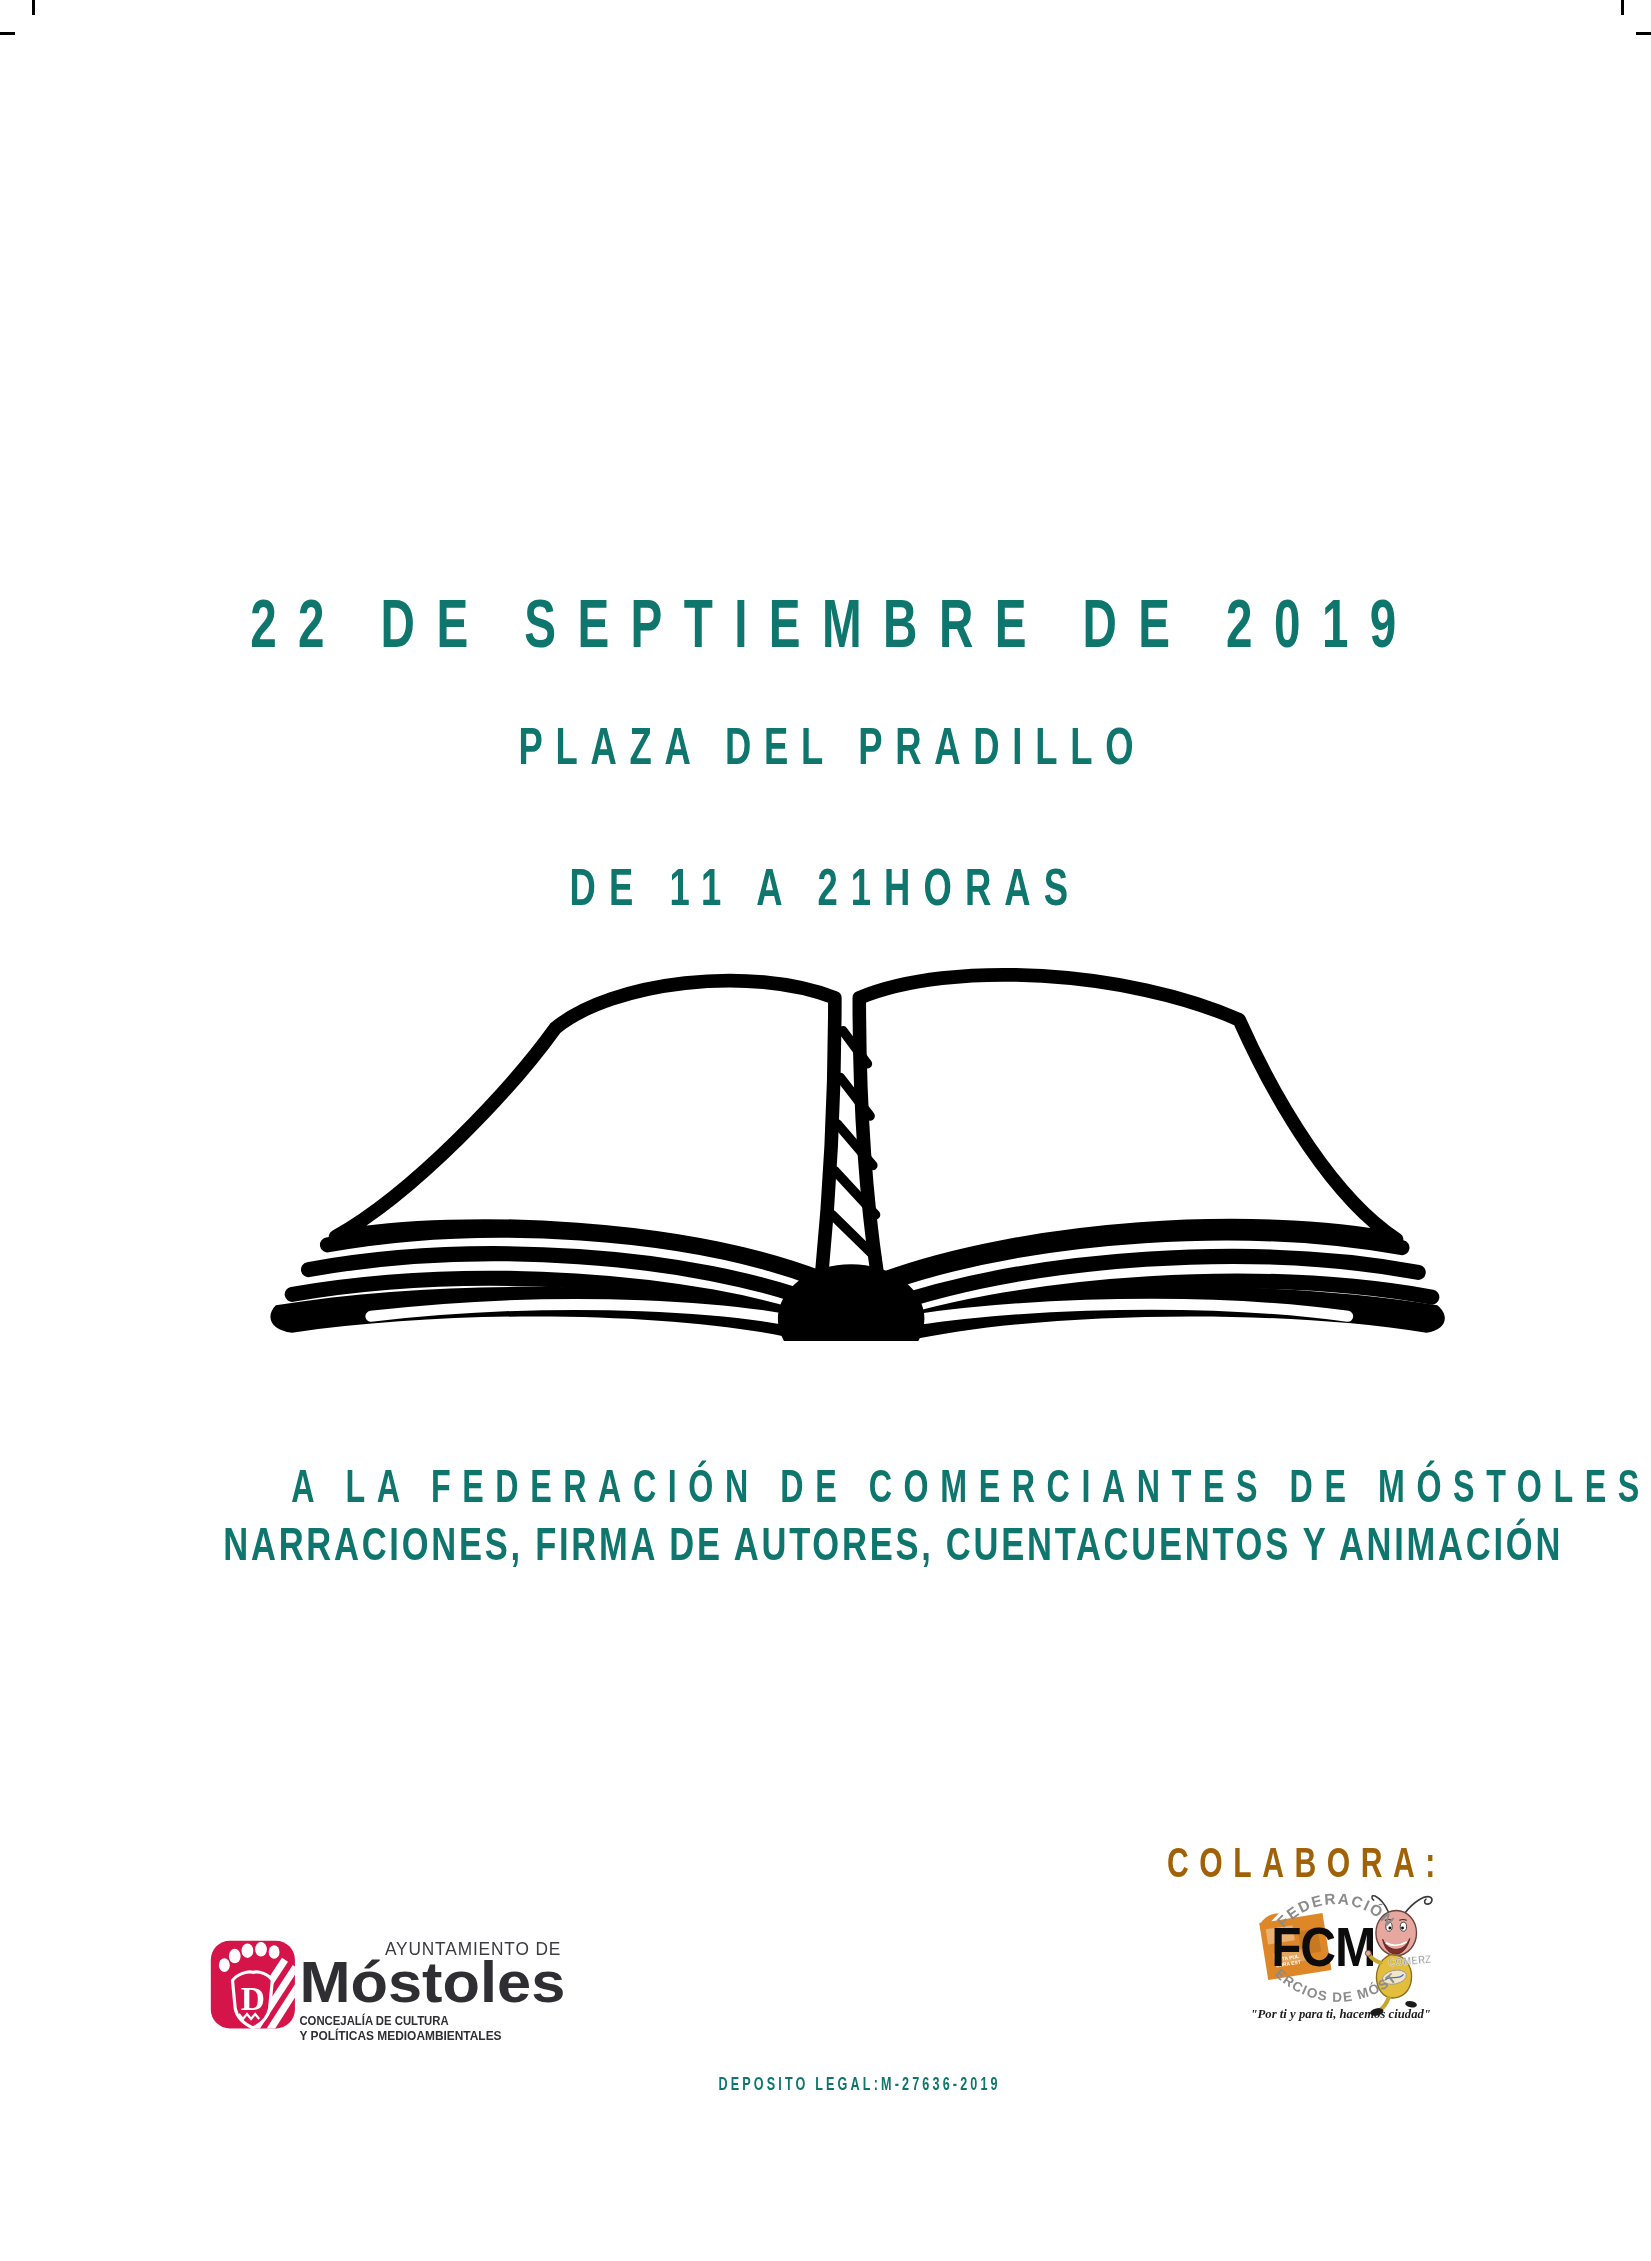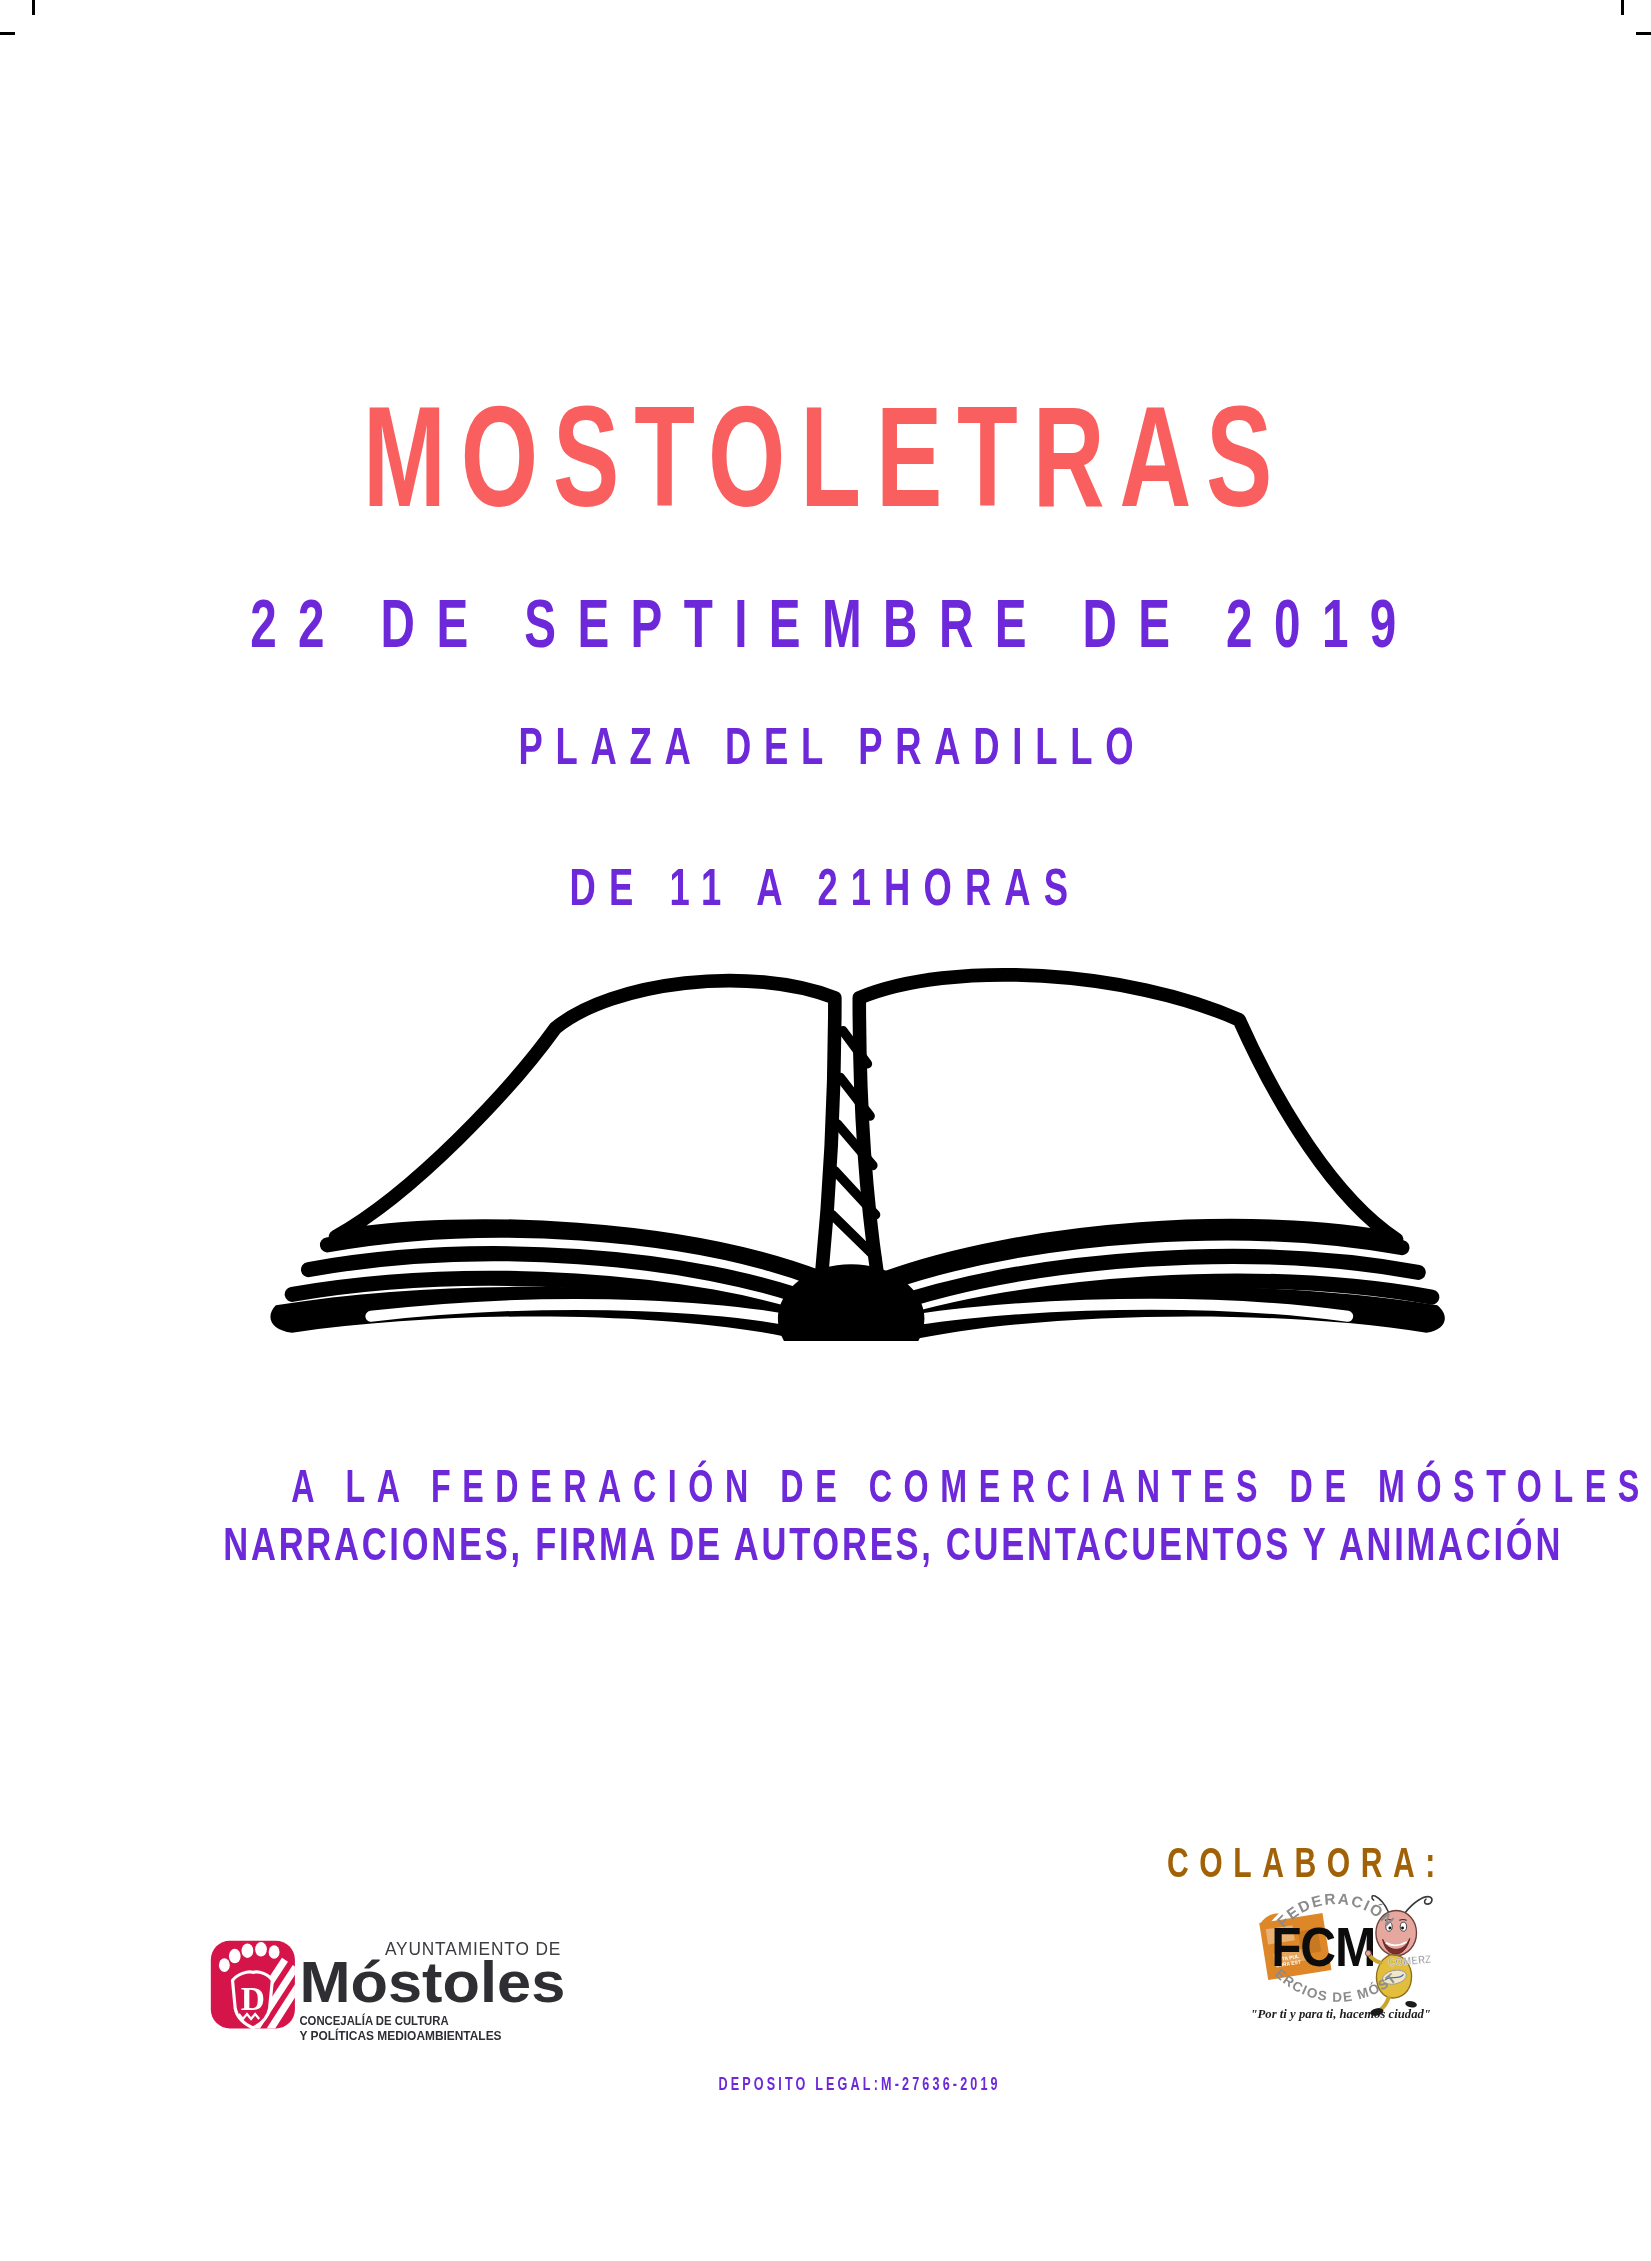--- a/index.html
+++ b/index.html
@@ -15,21 +15,21 @@
   .mark{position:absolute;background:#000;}
   .mark-tl-v{left:32px;top:0;width:3.2px;height:15.4px;}
   .mark-tl-h{left:0;top:32px;width:15.4px;height:3.2px;}
   .mark-tr-v{right:27px;top:0;width:3.2px;height:15.4px;}
   .mark-tr-h{right:0;top:32px;width:15.4px;height:3.2px;}
 
   
   .line{
     position:absolute;left:0;right:0;
     text-align:center;line-height:1;
-    font-weight:bold;white-space:nowrap;color:#6d28d9;
+    font-weight:bold;white-space:nowrap;color:#0f766e;
   }
   .cx{display:inline-block;transform:scaleX(var(--sx,1));transform-origin:50% 0;}
   .cxl{display:inline-block;transform:scaleX(var(--sx,1));transform-origin:0 0;}
 
   .edition{top:153px;right:63px;font-size:99px;letter-spacing:.15em;color:#f95f5e;}
   .title{top:386px;font-size:142px;letter-spacing:.15em;color:#f95f5e;}
   .date{top:589px;font-size:68px;letter-spacing:.45em;}
   .place{top:720px;left:13.6px;font-size:52px;letter-spacing:.35em;}
   .hours{top:861px;font-size:52px;letter-spacing:.36em;}
   .desc1{top:1404px;font-size:46px;letter-spacing:.31em;}
@@ -47,21 +47,20 @@
 </head>
 <body>
 
 <div class="page">
 
   <div class="mark mark-tl-v"></div>
   <div class="mark mark-tl-h"></div>
   <div class="mark mark-tr-v"></div>
   <div class="mark mark-tr-h"></div>
 
-  <div class="line title"><span class="cx" style="--sx:.7">MOSTOLETRAS</span></div>
   <div class="line date"><span class="cx" style="--sx:.7">22 DE SEPTIEMBRE DE 2019</span></div>
   <div class="line place"><span class="cx" style="--sx:.7">PLAZA DEL PRADILLO</span></div>
   <div class="line hours"><span class="cx" style="--sx:.7">DE 11 A 21HORAS</span></div>
 
   <svg class="book-svg" viewBox="0 0 950 290" preserveAspectRatio="none" aria-hidden="true">
 
     <g fill="none" stroke="#000" stroke-width="11" stroke-linecap="round">
       <path d="M88,220 C200,200 352,208 452,246"></path>
       <path d="M74,238 C196,216 356,226 455,264"></path>
       <path d="M62,256 C192,234 358,244 457,280"></path>

